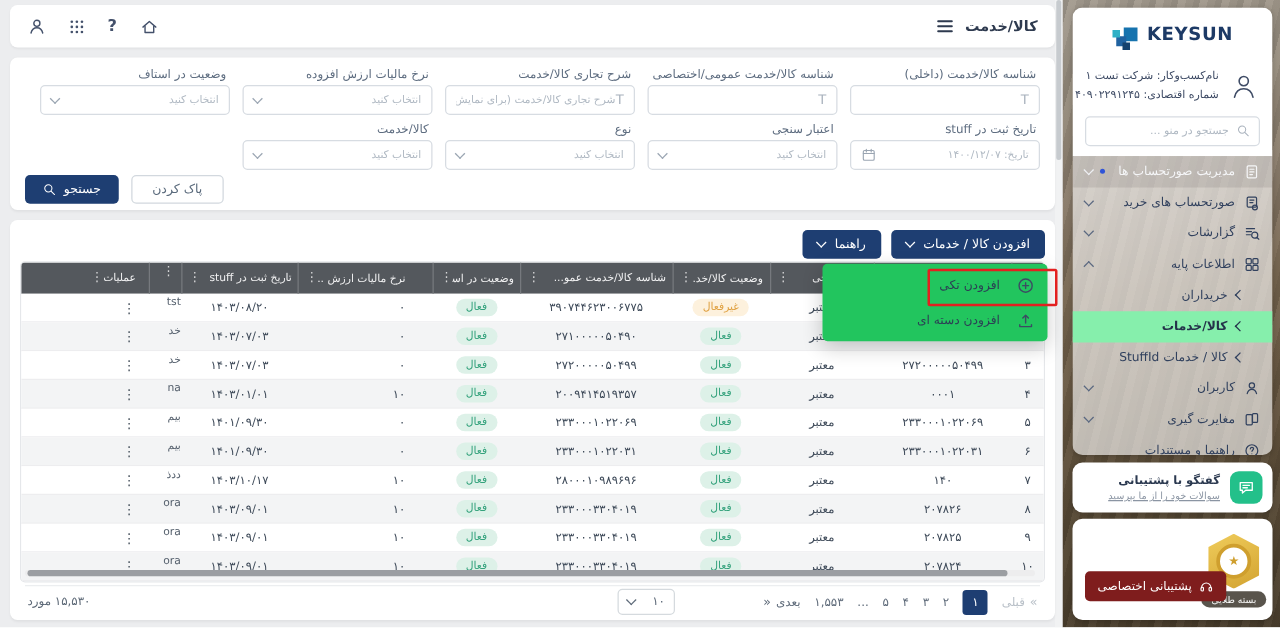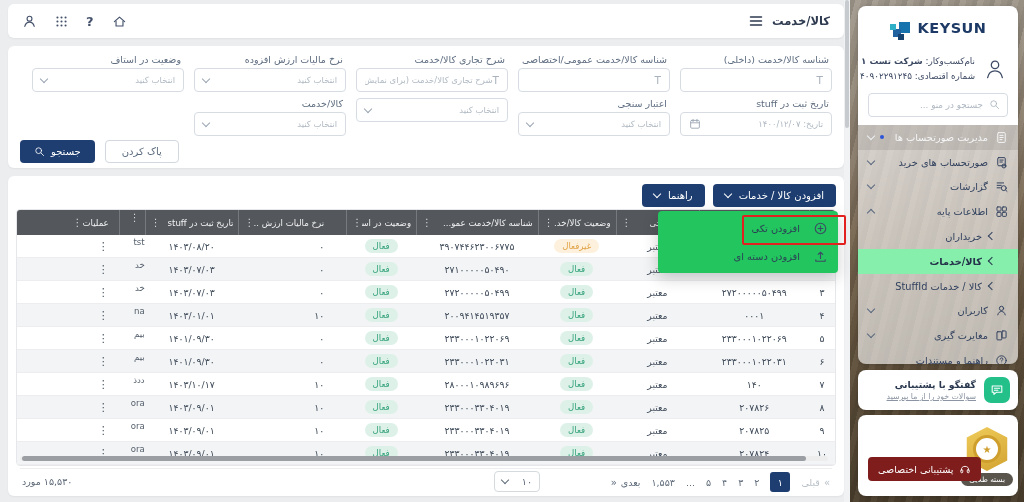--- a/index.html
+++ b/index.html
@@ -98,21 +98,21 @@
   .brand{display:flex;direction:ltr;align-items:flex-start;justify-content:center;gap:6px;padding:4px 0 10px;}
   .brand .word{font-size:14.5px;font-weight:bold;color:#1d3a66;letter-spacing:.5px;}
   .logo{position:relative;width:22px;height:22px;}
   .logo i{position:absolute;display:block;}
   .lg1{left:9px;top:2px;width:11px;height:11px;background:#1673ae;}
   .lg2{left:3px;top:9px;width:8px;height:8px;background:#2062a0;}
   .lg3{left:0;top:4px;width:6px;height:6px;background:#2fb0c6;}
   .lg4{left:8px;top:14px;width:6px;height:6px;background:#15426f;}
   .user{display:flex;align-items:center;gap:7px;padding:2px 0 9px;color:#3c4963;}
   .uline{font-size:8.8px;line-height:1.7;white-space:nowrap;overflow:hidden;text-align:right;}
-  .uline b{font-weight:bold;}
+  .uline b{font-weight:normal;}
   .msearch{height:22px;border:1px solid #d7dce2;border-radius:4px;display:flex;align-items:center;gap:6px;
     padding:0 7px;color:#a9b2bd;}
   .msearch .ph{font-size:8.8px;}
   .menu{background:rgba(255,255,255,.62);display:flex;flex-direction:column;height:248px;}
   .mi{flex:1;display:flex;align-items:center;justify-content:space-between;padding:0 10px;font-size:9.8px;color:#31415e;cursor:pointer;}
   .mi .g1{display:flex;align-items:center;gap:7px;overflow:hidden;white-space:nowrap;}
   .mi .g2{display:flex;align-items:center;gap:6px;color:#5a6880;}
   .mi.light{color:#f5f6f8;background:rgba(40,34,26,.10);}
   .mi.light .g2{color:#eef0f3;}
   .mi.active{background:#86efac;color:#24324a;font-weight:bold;}
@@ -227,20 +227,21 @@
           </div>
         </div>
         <div class="ffield">
           <div class="flabel">اعتبار سنجی</div>
           <div class="fctl">
             <span class="ph">انتخاب کنید</span>
             <span class="chev down"></span>
           </div>
         </div>
         <div class="ffield">
+          <div class="flabel">نوع</div>
           <div class="fctl">
             <span class="ph">انتخاب کنید</span>
             <span class="chev down"></span>
           </div>
         </div>
         <div class="ffield">
           <div class="flabel">کالا/خدمت</div>
           <div class="fctl">
             <span class="ph">انتخاب کنید</span>
             <span class="chev down"></span>

